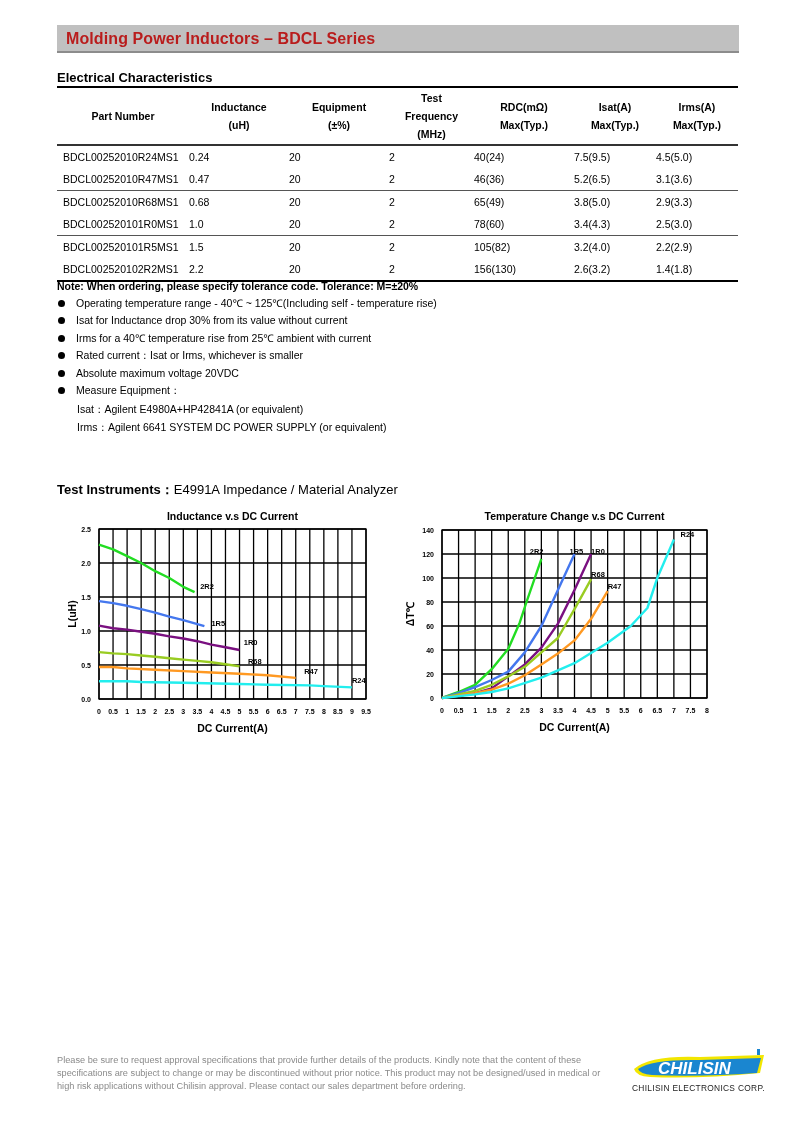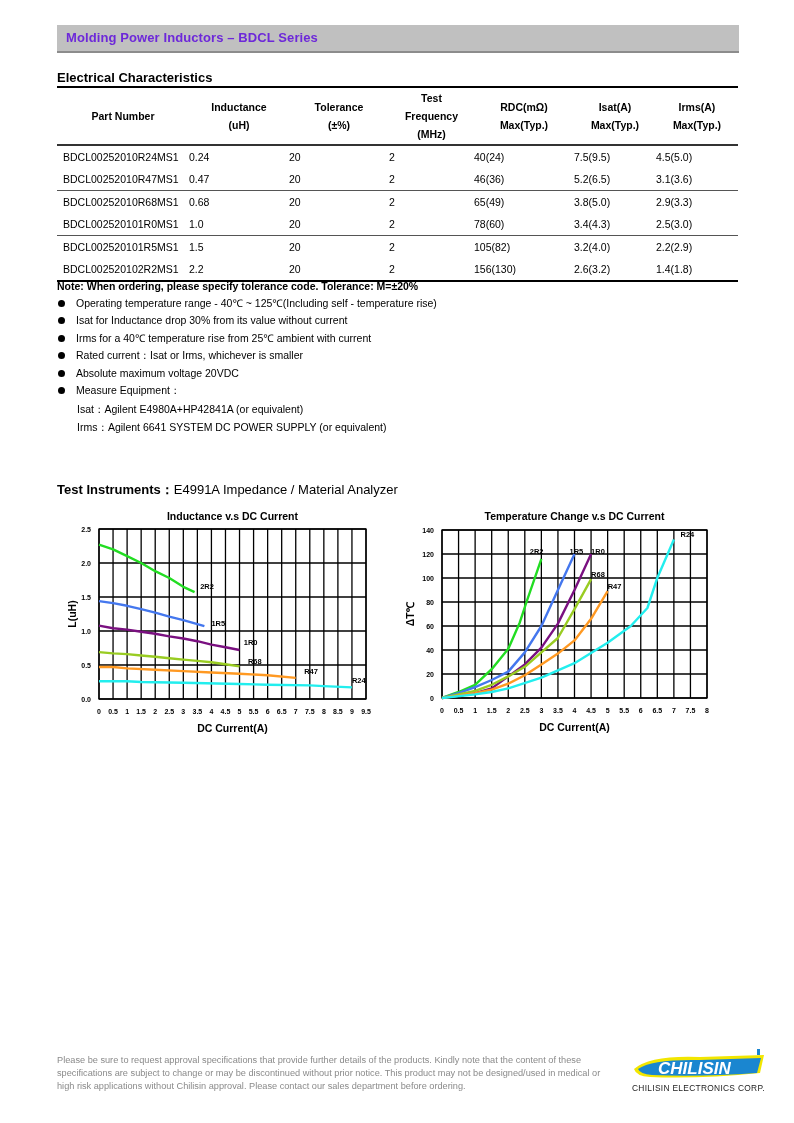--- a/index.html
+++ b/index.html
@@ -4,22 +4,22 @@
 <style>
   * { box-sizing: border-box; margin: 0; padding: 0; }
   html, body { width: 794px; height: 1123px; background: #ffffff; }
   body { position: relative; font-family: "Liberation Sans", sans-serif; color: #000; overflow: hidden; }
 
   .title-bar {
     position: absolute; left: 57px; top: 25px; width: 682px; height: 28px;
     background: #c0c0c0; border-bottom: 2px solid #8c8c8c;
   }
   .title-bar .title {
-    position: absolute; left: 9px; top: 5px; font-size: 13px; font-weight: bold;
-    color: #6d28d9; letter-spacing: 0.1px;
+    position: absolute; left: 9px; top: 5px; font-size: 16px; font-weight: bold;
+    color: #b91c1c; letter-spacing: 0.1px;
   }
 
   .section-title {
     position: absolute; left: 57px; top: 70px; font-size: 13px; font-weight: bold;
   }
   .section-rule {
     position: absolute; left: 57px; top: 86px; width: 681px; height: 2px; background: #000;
   }
 
   table.spec {
@@ -81,21 +81,21 @@
   <thead>
     <tr id="hdr-row">
         <th>
           <div>Part Number</div>
         </th>
         <th>
           <div>Inductance</div>
           <div>(uH)</div>
         </th>
         <th>
-          <div>Tolerance</div>
+          <div>Equipment</div>
           <div>(±%)</div>
         </th>
         <th>
           <div>Test</div>
           <div>Frequency</div>
           <div>(MHz)</div>
         </th>
         <th>
           <div>RDC(mΩ)</div>
           <div>Max(Typ.)</div>

